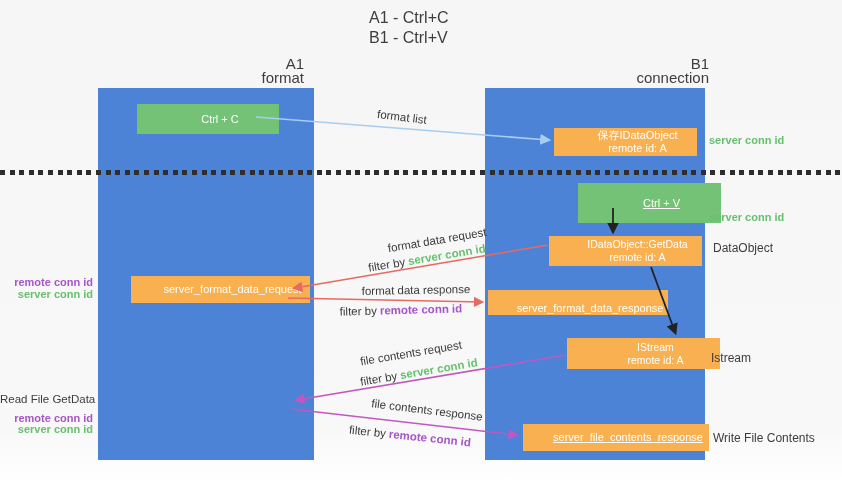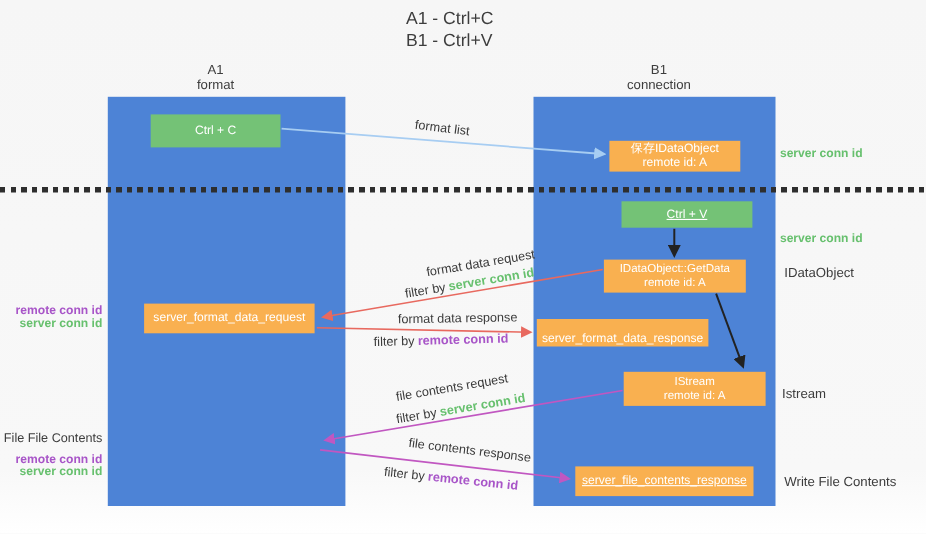--- a/index.html
+++ b/index.html
@@ -14,43 +14,43 @@
     background:linear-gradient(180deg,#f6f6f6 0%,#f8f8f8 88%,#ffffff 100%);
   }
   .abs{position:absolute;}
   
   .title{
     left:369px;top:8px;
     font-size:16px;line-height:20px;color:#3d3d3d;
   }
   
   .lane-header{
-    font-size:12px;line-height:13.5px;color:#3d3d3d;text-align:center;
+    font-size:15px;line-height:13.5px;color:#3d3d3d;text-align:right;
   }
   .lane-header-a{left:88px;top:57px;width:216px;}
   .lane-header-b{left:489px;top:57px;width:220px;}
   
   .lane{background:#4d83d6;top:88px;height:372px;}
   .lane-a{left:98px;width:216px;}
   .lane-b{left:485px;width:220px;}
   
   .divider{
     left:0;top:170px;width:842px;height:5px;z-index:6;
     background:repeating-linear-gradient(90deg,#2e2e2e 0px,#2e2e2e 5px,transparent 5px,transparent 9.6px);
   }
   
   .box{
     display:flex;align-items:center;justify-content:center;flex-direction:column;
-    color:#ffffff;font-size:11px;text-align:center;z-index:3;line-height:13px;
+    color:#ffffff;font-size:11px;text-align:center;z-index:3;line-height:13px;padding-left:24px;
   }
   .box.green{background:#74c276;}
   .box.orange{background:#f9b050;}
   .b-ctrlc{left:137px;top:104px;width:118px;height:30px;}
   .b-save{left:554px;top:128px;width:119px;height:28px;font-size:11px;}
-  .b-ctrlv{left:565px;top:183px;width:119px;height:24px;text-decoration:underline;}
+  .b-ctrlv{left:578px;top:183px;width:119px;height:40px;text-decoration:underline;}
   .b-getdata{left:549px;top:236px;width:129px;height:30px;font-size:10.5px;}
   .b-freq{left:131px;top:276px;width:155px;height:27px;}
   .b-fresp{left:488px;top:290px;width:156px;height:25px;justify-content:flex-end;}
   .b-istream{left:567px;top:338px;width:129px;height:31px;font-size:10.5px;}
   .b-filereq{left:128px;top:393px;width:161px;height:26px;}
   .b-fileresp{left:523px;top:424px;width:162px;height:27px;text-decoration:underline;}
   
   .side{font-size:11px;white-space:nowrap;z-index:5;}
   .green-t{color:#67c06e;font-weight:bold;}
   .purple-t{color:#a855c8;font-weight:bold;}
@@ -139,30 +139,30 @@
   <div class="abs box orange b-istream">
     <span>IStream</span>
     <span>remote id: A</span>
   </div>
   <div class="abs box orange b-fileresp">
     <span>server_file_contents_response</span>
   </div>
 
   <div class="abs side green-t" style="left:709px;top:134px;">server conn id</div>
   <div class="abs side green-t" style="left:709px;top:211px;">server conn id</div>
-  <div class="abs side dark-t" style="left:713px;top:241px;">IDataObject</div>
+  <div class="abs side dark-t" style="left:713px;top:241px;">DataObject</div>
   <div class="abs side dark-t" style="left:711px;top:351px;">Istream</div>
   <div class="abs side dark-t" style="left:713px;top:431px;">Write File Contents</div>
 
   <div class="abs left-group side" style="top:277px;">
     <div class="purple-t">remote conn id</div>
     <div class="green-t">server conn id</div>
   </div>
   <div class="abs left-group side" style="top:394px;">
-    <div class="read-label">File File Contents</div>
+    <div class="read-label">Read File GetData</div>
     <div class="purple-t">remote conn id</div>
     <div class="green-t">server conn id</div>
   </div>
 
   <div class="abs alabel" style="left:402px;top:117px;--r:7deg;">format list</div>
 
   <div class="abs alabel" style="left:437px;top:240px;--r:-9.5deg;">format data request</div>
   <div class="abs alabel" style="left:427px;top:258px;--r:-9.5deg;"><span class="fb">filter by</span><span class="bold green-t">server conn id</span></div>
 
   <div class="abs alabel" style="left:416px;top:290px;--r:-1deg;">format data response</div>

